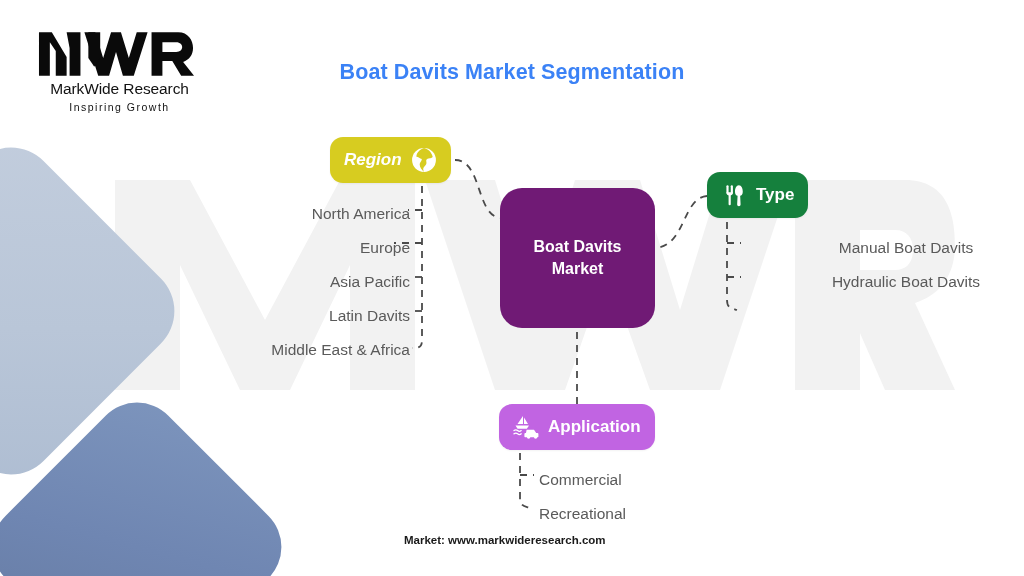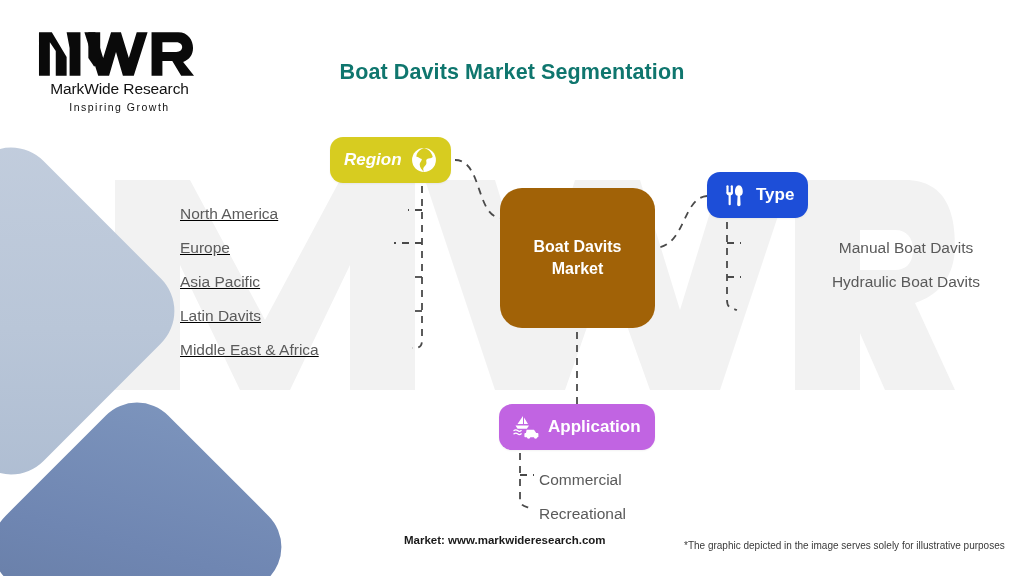--- a/index.html
+++ b/index.html
@@ -99,33 +99,33 @@
 
   
   .page-title {
     position: absolute;
     left: 0;
     top: 60px;
     width: 1024px;
     text-align: center;
     font-size: 21.5px;
     font-weight: bold;
-    color: #0f766e;
+    color: #3b82f6;
     letter-spacing: 0.1px;
     z-index: 6;
   }
 
   
   .center-node {
     position: absolute;
     left: 500px;
     top: 188px;
     width: 155px;
     height: 140px;
-    background: #a16207;
+    background: #701a75;
     border-radius: 22px;
     display: flex;
     align-items: center;
     justify-content: center;
     z-index: 5;
   }
   .center-node-label {
     color: #ffffff;
     font-size: 16px;
     font-weight: bold;
@@ -165,21 +165,21 @@
     left: 330px;
     top: 137px;
     background: #d7cc20;
     font-style: italic;
   }
   #badge-region .badge-label { margin-right: 9px; }
 
   #badge-type {
     left: 707px;
     top: 172px;
-    background: #1d4ed8;
+    background: #15803d;
   }
   #badge-type .badge-label { margin-left: 9px; }
 
   #badge-application {
     left: 499px;
     top: 404px;
     background: #c164e2;
   }
   #badge-application .badge-label { margin-left: 9px; }
 
@@ -193,22 +193,21 @@
     pointer-events: none;
   }
 
   
   .leaf-list { position: absolute; z-index: 5; }
 
   #list-region {
     left: 180px;
     top: 197px;
     width: 230px;
-    text-align: left;
-    text-decoration: underline;
+    text-align: right;
   }
   #list-type {
     left: 776px;
     top: 231px;
     width: 260px;
     text-align: center;
   }
   #list-application {
     left: 539px;
     top: 463px;
@@ -367,15 +366,14 @@
     <div class="leaf-item">Manual Boat Davits</div>
     <div class="leaf-item">Hydraulic Boat Davits</div>
   </div>
 
   <div class="leaf-list" id="list-application">
     <div class="leaf-item">Commercial</div>
     <div class="leaf-item">Recreational</div>
   </div>
 
   <div class="source-note">Market: www.markwideresearch.com</div>
-  <div class="disclaimer-note">*The graphic depicted in the image serves solely for illustrative purposes</div>
 
 </div>
 
 </body></html>

